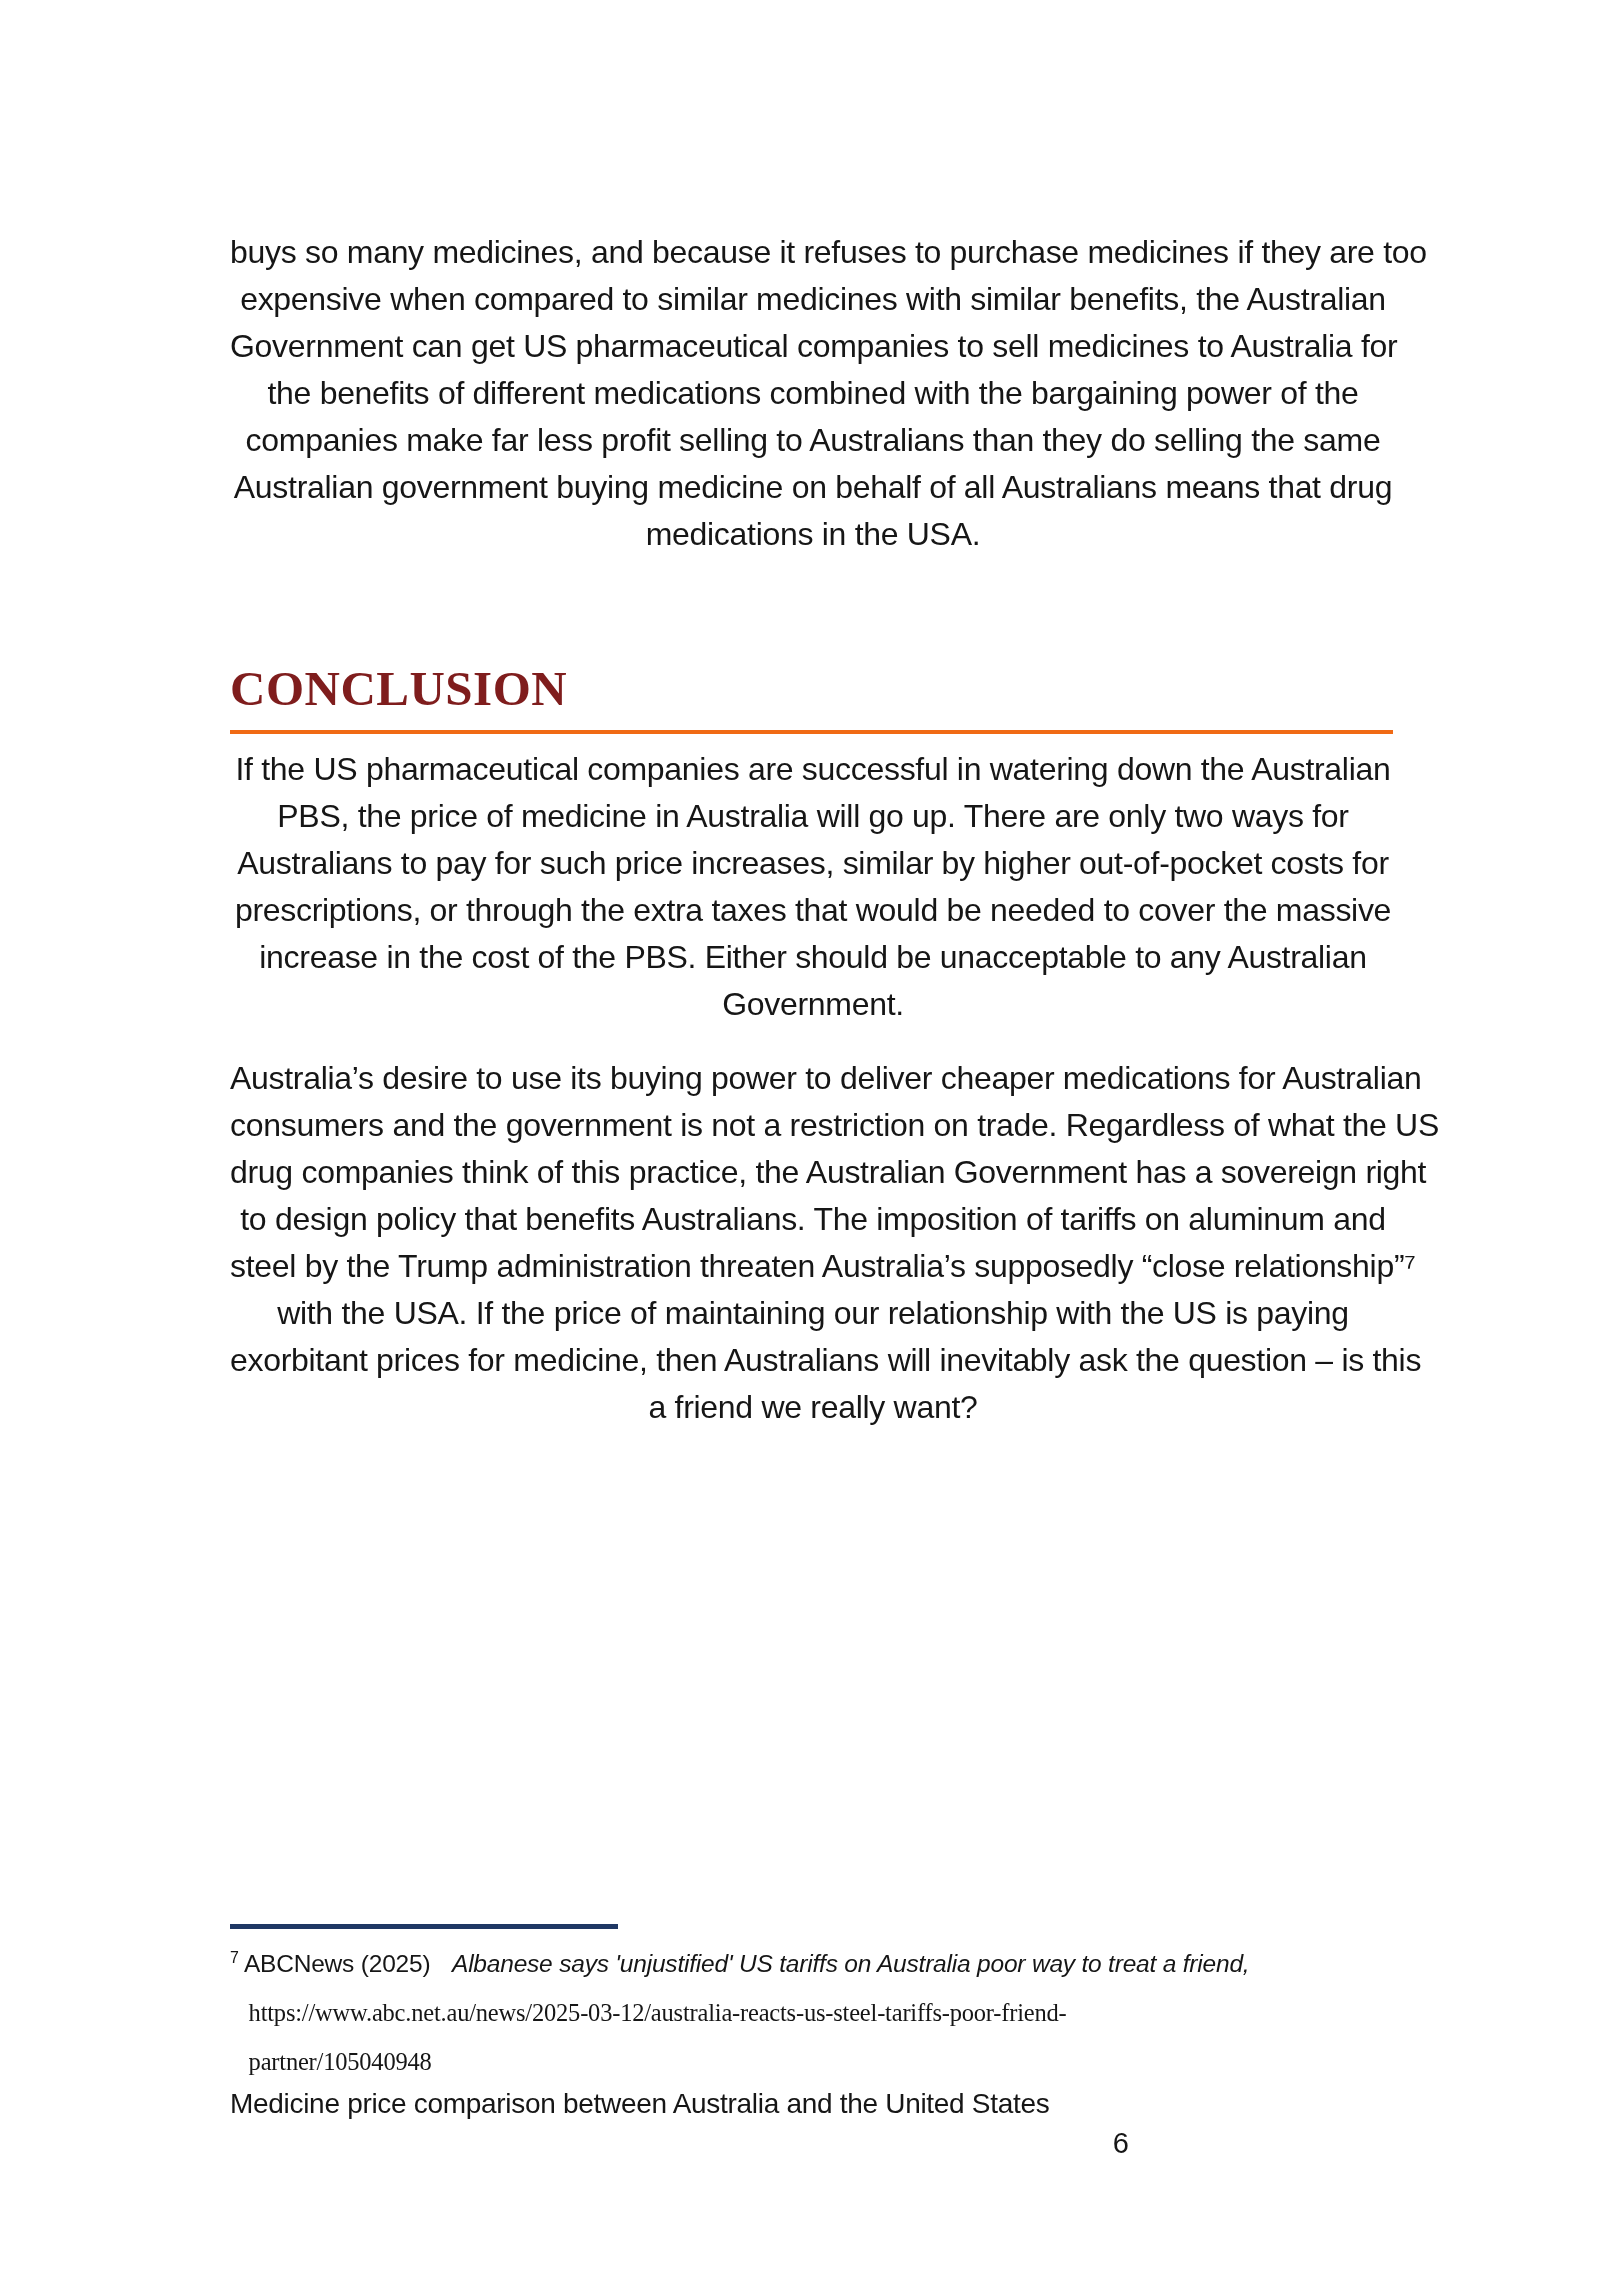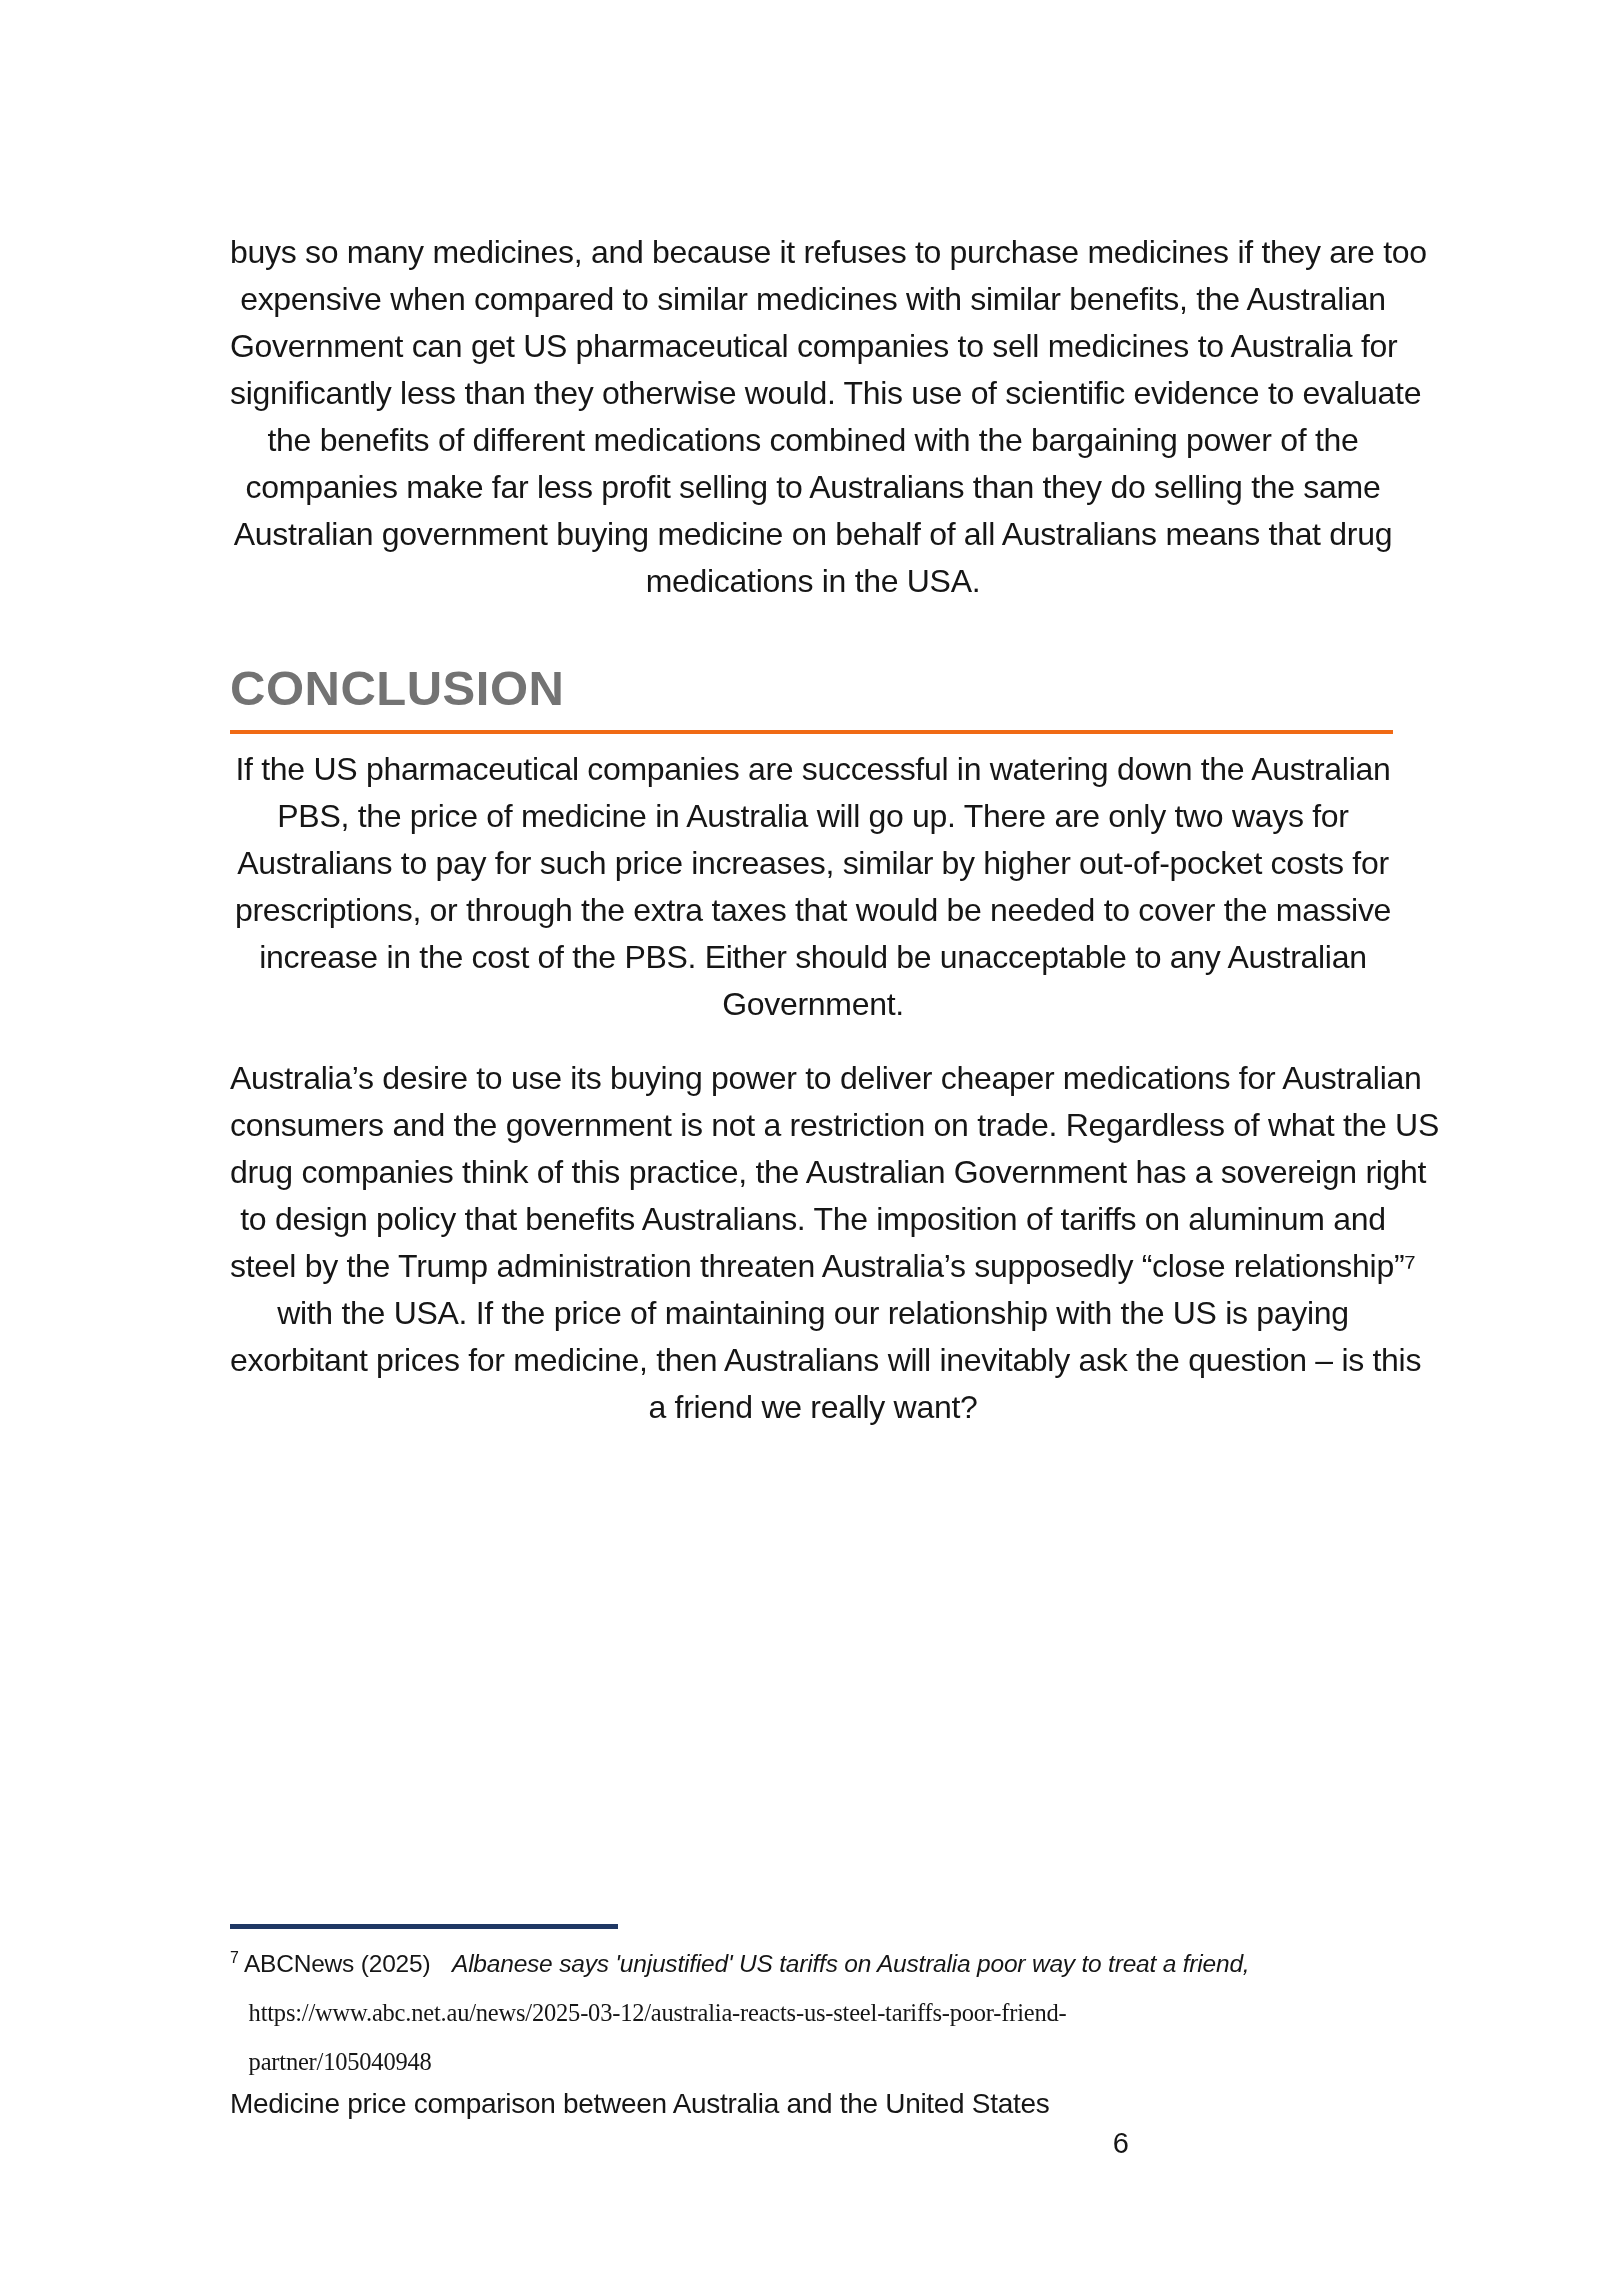--- a/index.html
+++ b/index.html
@@ -22,27 +22,27 @@
     height: 47px;
     line-height: 47px;
     font-size: 32px;
     letter-spacing: -0.3px;
     white-space: nowrap;
     text-align: center;
   }
   .section-heading {
     left: 230px;
     top: 659px;
-    font-family: Liberation Sans, sans-serif;
+    font-family: Liberation Serif, serif;
     font-stretch: condensed;
     font-weight: 700;
     font-size: 49px;
     line-height: 59px;
     letter-spacing: 0.5px;
-    color: #737373;
+    color: #7f1d1d;
     white-space: nowrap;
   }
   .rule-orange {
     left: 230px;
     top: 730px;
     width: 1163px;
     height: 3.9px;
     background: #F06A15;
   }
   .rule-navy {
@@ -90,21 +90,20 @@
 </style>
 </head>
 <body>
 
 <div class="page">
 
   <div class="abs textblock" style="top:229px">
     <div class="tline">buys so many medicines, and because it refuses to purchase medicines if they are too</div>
     <div class="tline">expensive when compared to similar medicines with similar benefits, the Australian</div>
     <div class="tline">Government can get US pharmaceutical companies to sell medicines to Australia for</div>
-    <div class="tline">significantly less than they otherwise would. This use of scientific evidence to evaluate</div>
     <div class="tline">the benefits of different medications combined with the bargaining power of the</div>
     <div class="tline">companies make far less profit selling to Australians than they do selling the same</div>
     <div class="tline">Australian government buying medicine on behalf of all Australians means that drug</div>
     <div class="tline">medications in the USA.</div>
   </div>
 
   <div class="abs section-heading">CONCLUSION</div>
   <div class="abs rule-orange"></div>
 
   <div class="abs textblock" style="top:746px">

